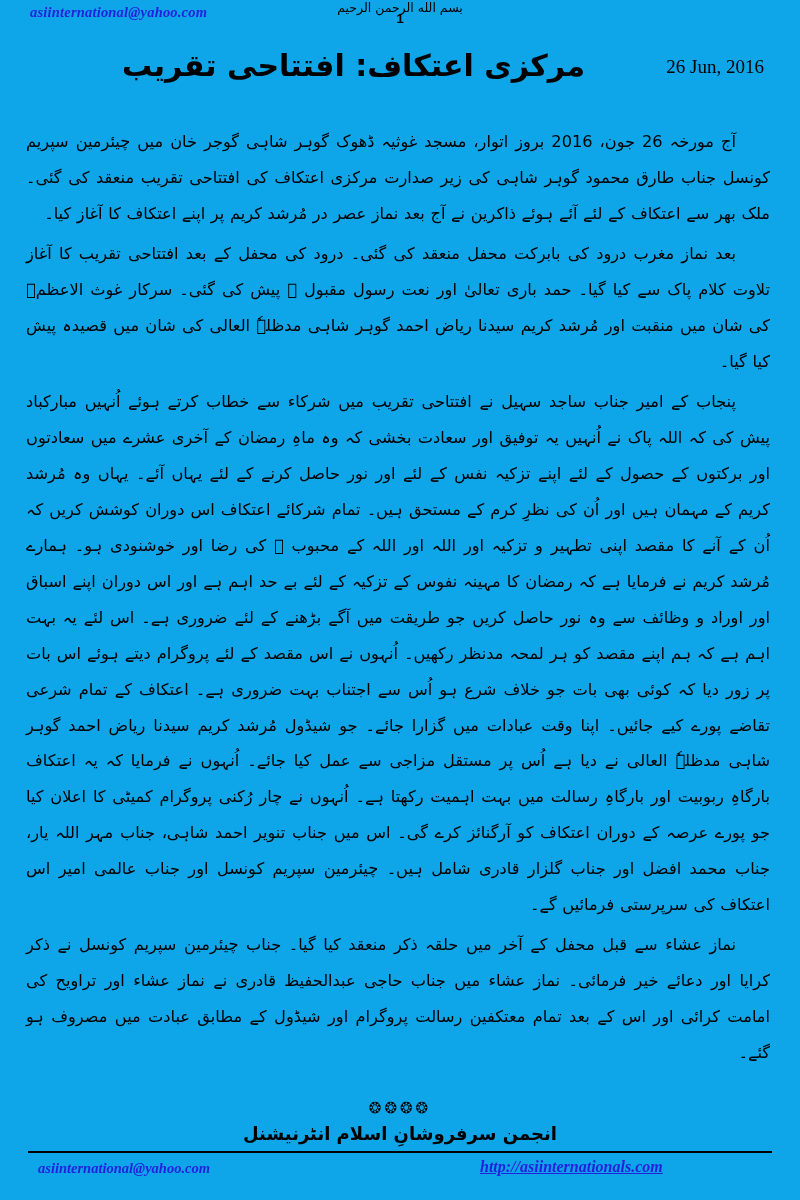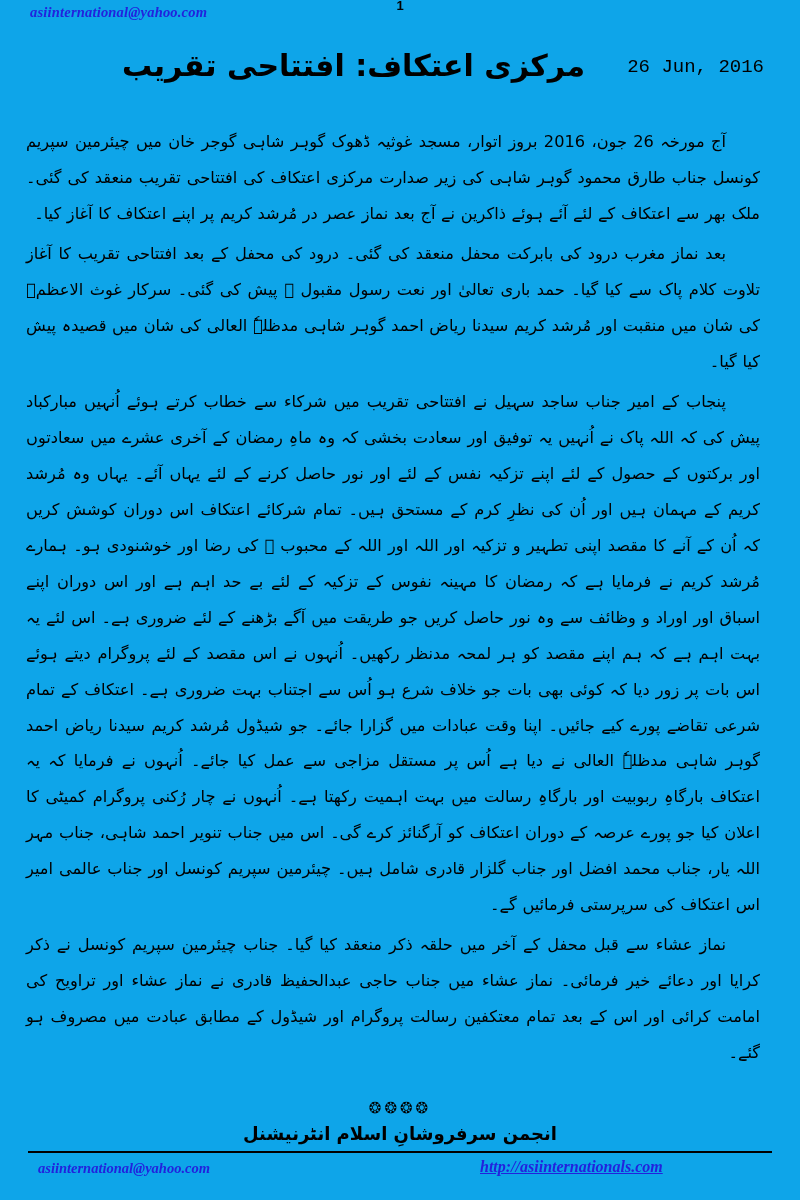--- a/index.html
+++ b/index.html
@@ -86,29 +86,29 @@
     font-weight: bold;
     color: #000;
     white-space: nowrap;
     line-height: 1.45;
     margin-left: 33px;
   }
   .doc-date {
     position: absolute;
     right: 36px;
     top: 14px;
-    font-family: Liberation Mono, monospace;
+    font-family: Liberation Serif, serif;
     font-size: 19px;
     color: #000;
     white-space: nowrap;
   }
 
   
   .body-text {
-    padding: 10px 40px 0 26px;
+    padding: 10px 30px 0 26px;
     direction: rtl;
     unicode-bidi: isolate;
     text-align: justify;
     text-align-last: center;
   }
   .para {
     direction: rtl;
     unicode-bidi: isolate;
     font-family: "DejaVu Sans", sans-serif;
     font-size: 16.2px;
@@ -184,20 +184,21 @@
   }
 </style>
 </head>
 <body>
 
 <div class="page">
 
   <div class="header">
     <div class="header-email">asiinternational@yahoo.com</div>
     <div class="bismillah-wrap">
+      <span class="bismillah">بسم الله الرحمن الرحيم</span>
       <span class="page-number">1</span>
     </div>
   </div>
 
   <div class="title-row">
     <div class="doc-title">مرکزی اعتکاف: افتتاحی تقریب</div>
     <div class="doc-date">26 Jun, 2016</div>
   </div>
 
   <div class="body-text">

